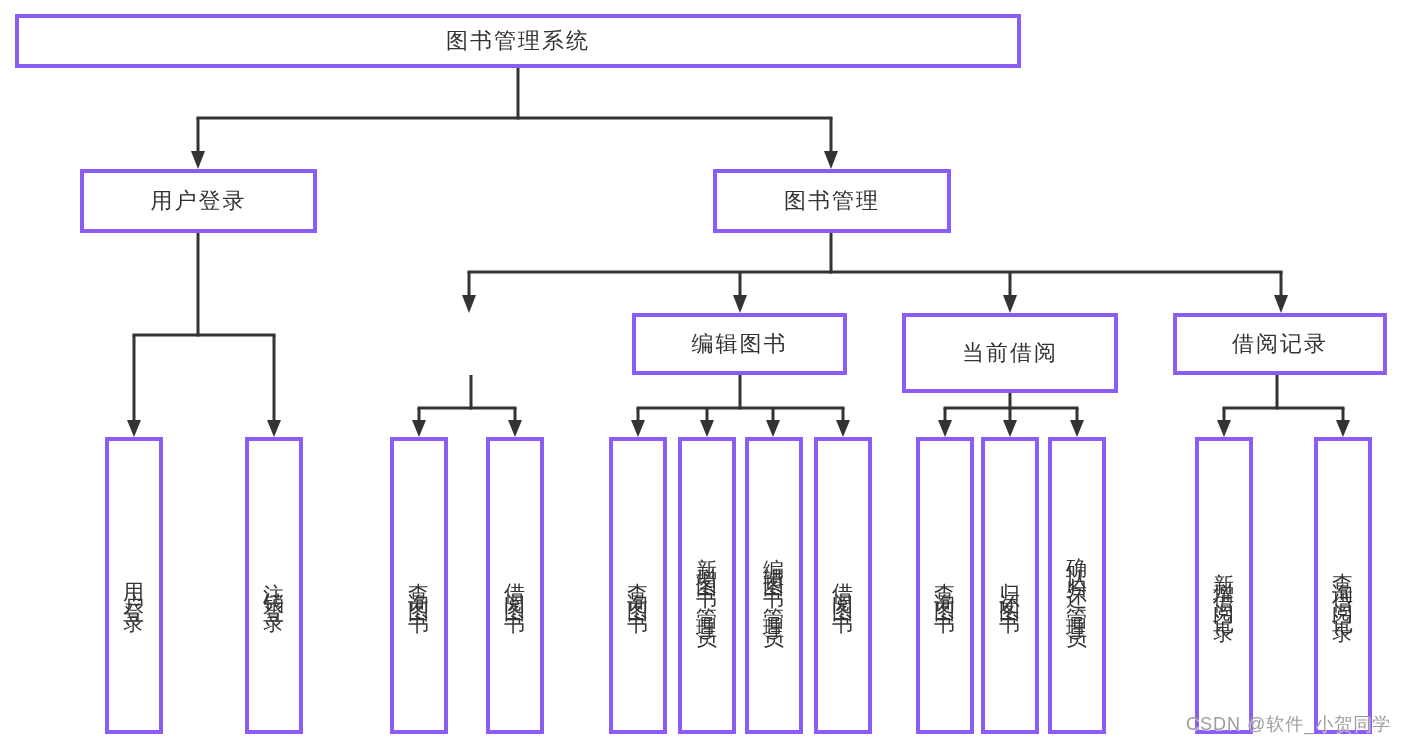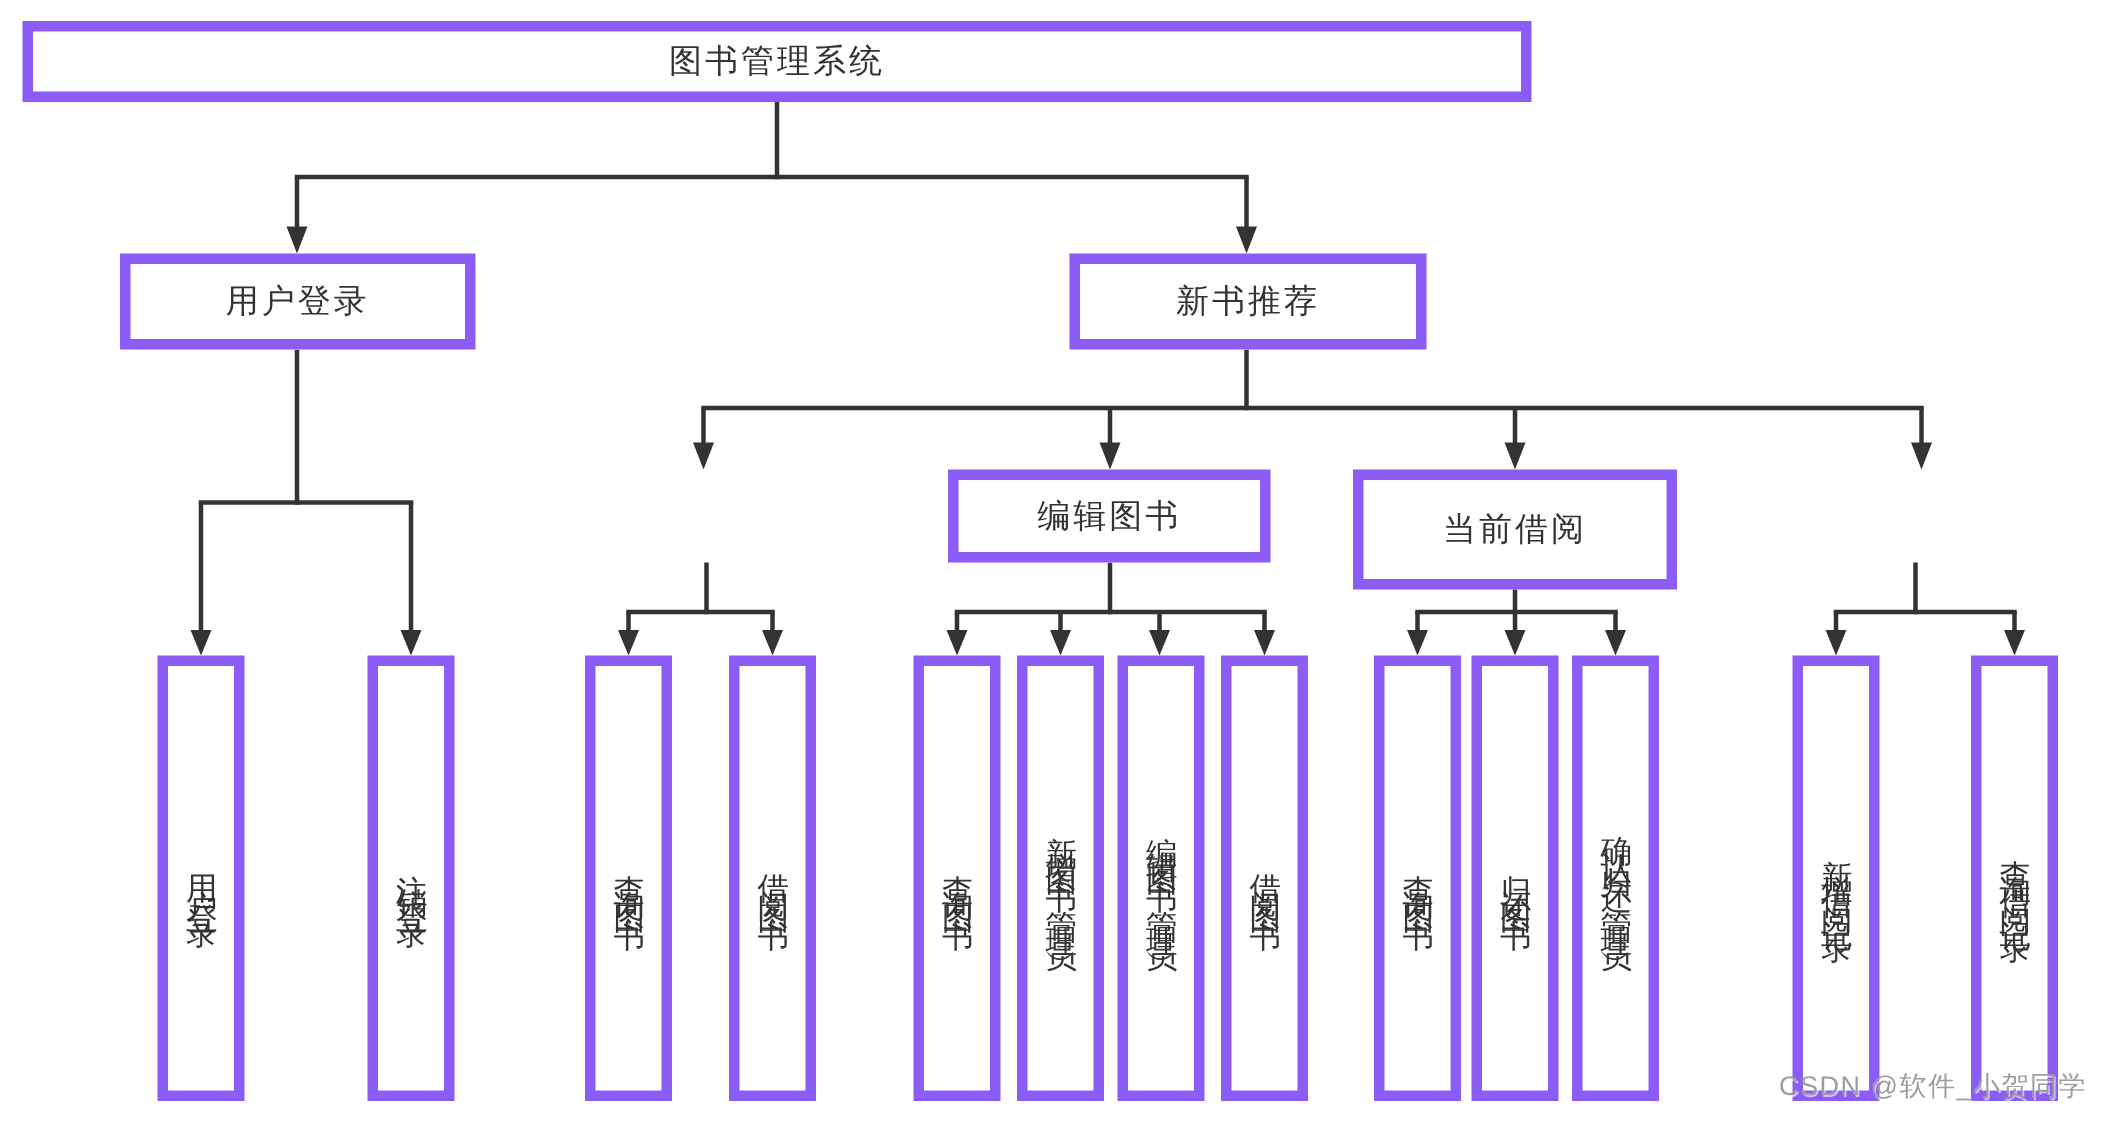--- a/index.html
+++ b/index.html
@@ -14,21 +14,21 @@
   }
   .connectors {
     position: absolute;
     left: 0; top: 0;
     width: 1405px; height: 747px;
     z-index: 1;
   }
   .node {
     position: absolute;
     box-sizing: border-box;
-    border: 7px solid #8b5cf6;
+    border: 4px solid #8b5cf6;
     background: #ffffff;
     display: flex;
     align-items: center;
     justify-content: center;
     z-index: 2;
   }
   .node-h {
     font-size: 22px;
     letter-spacing: 2px;
     white-space: nowrap;
@@ -144,24 +144,25 @@
       <polygon points="1003,420 1017,420 1010,437"></polygon>
       <polygon points="1070,420 1084,420 1077,437"></polygon>
       <polygon points="1217,420 1231,420 1224,437"></polygon>
       <polygon points="1336,420 1350,420 1343,437"></polygon>
     </g>
   </svg>
 
   <div class="node node-h root-box">图书管理系统</div>
 
   <div class="node node-h l1-a">用户登录</div>
-  <div class="node node-h l1-b">新书推荐</div>
+  <div class="node node-h l1-b">图书管理</div>
 
   <div class="node node-h l2-b">编辑图书</div>
   <div class="node node-h l2-c">当前借阅</div>
+  <div class="node node-h l2-d">借阅记录</div>
 
   <div class="node node-v c1">用户登录</div>
   <div class="node node-v c2">注销登录</div>
 
   <div class="node node-v c3">查询图书</div>
   <div class="node node-v c4">借阅图书</div>
 
   <div class="node node-v c5">查询图书</div>
   <div class="node node-v c6">新增图书（管理员）</div>
   <div class="node node-v c7">编辑图书（管理员）</div>

